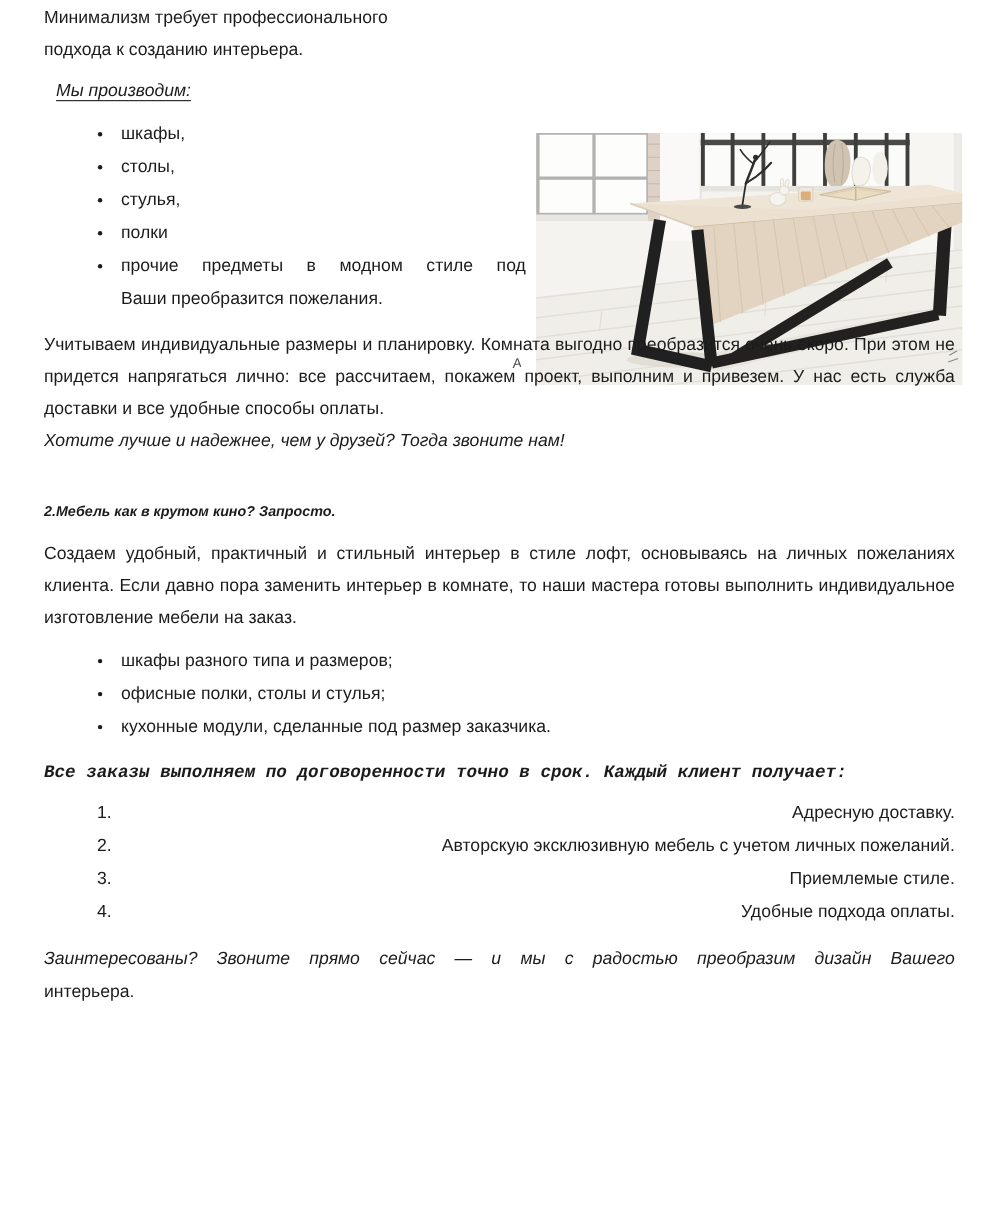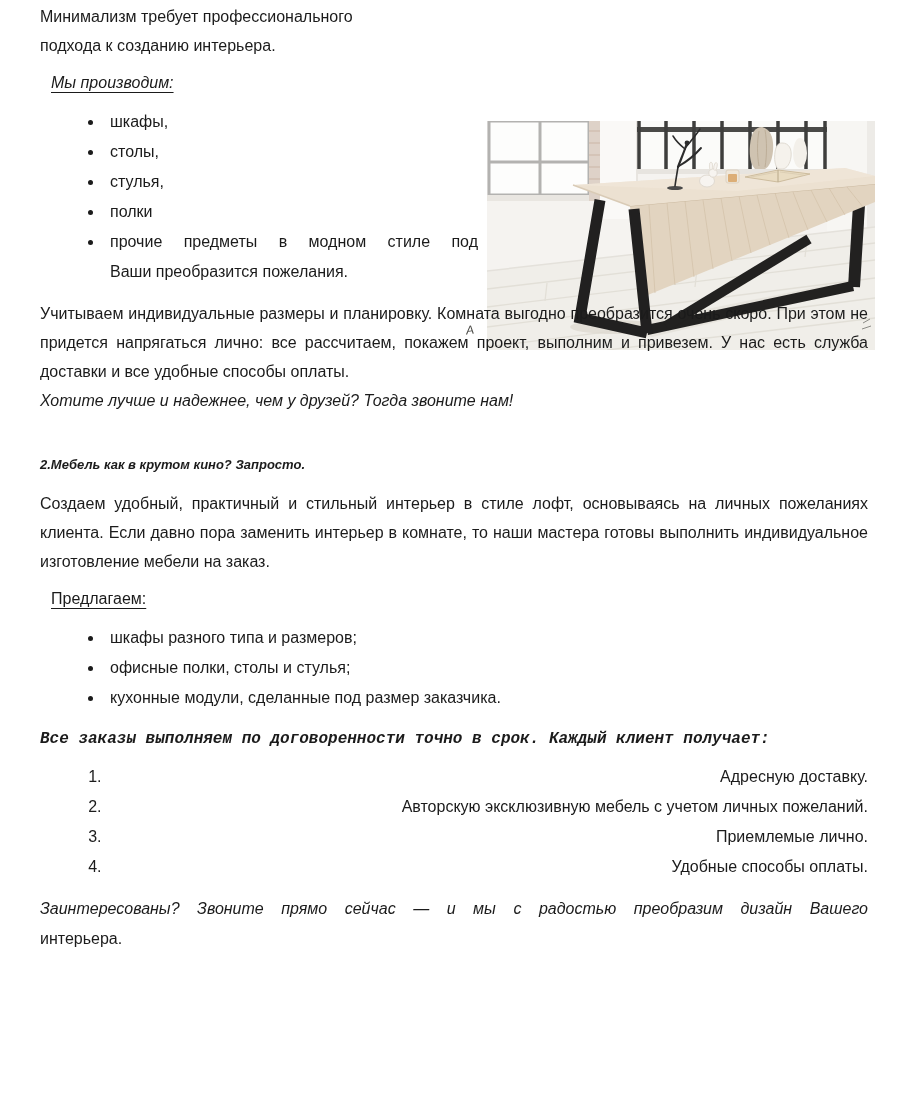--- a/index.html
+++ b/index.html
@@ -203,35 +203,34 @@
     </div>
 
     <p class="just">Учитываем индивидуальные размеры и планировку. Комната выгодно преобразится очень скоро. При этом не придется напрягаться лично: все рассчитаем, покажем проект, выполним и привезем. У нас есть служба доставки и все удобные способы оплаты.</p>
 
     <p class="cta it">Хотите лучше и надежнее, чем у друзей? Тогда звоните нам!</p>
 
     <p class="h2">2.Мебель как в крутом кино? Запросто.</p>
 
     <p class="just">Создаем удобный, практичный и стильный интерьер в стиле лофт, основываясь на личных пожеланиях клиента. Если давно пора заменить интерьер в комнате, то наши мастера готовы выполнить индивидуальное изготовление мебели на заказ.</p>
 
-    <p class="label"><span class="ul-txt">Предлагаем:</span></p>
 
     <ul class="blist">
       <li>шкафы разного типа и размеров;</li>
       <li>офисные полки, столы и стулья;</li>
       <li>кухонные модули, сделанные под размер заказчика.</li>
     </ul>
 
     <p class="just it bold">Все заказы выполняем по договоренности точно в срок. Каждый клиент получает:</p>
 
     <ol class="nlist">
       <li>Адресную доставку.</li>
       <li>Авторскую эксклюзивную мебель с учетом личных пожеланий.</li>
-      <li>Приемлемые лично.</li>
-      <li>Удобные способы оплаты.</li>
+      <li>Приемлемые стиле.</li>
+      <li>Удобные подхода оплаты.</li>
     </ol>
 
     <div class="closing">
       <div class="fj it">Заинтересованы? Звоните прямо сейчас — и мы с радостью преобразим дизайн Вашего</div>
       <div>интерьера.</div>
     </div>
 
   </div>
 </div>
 

